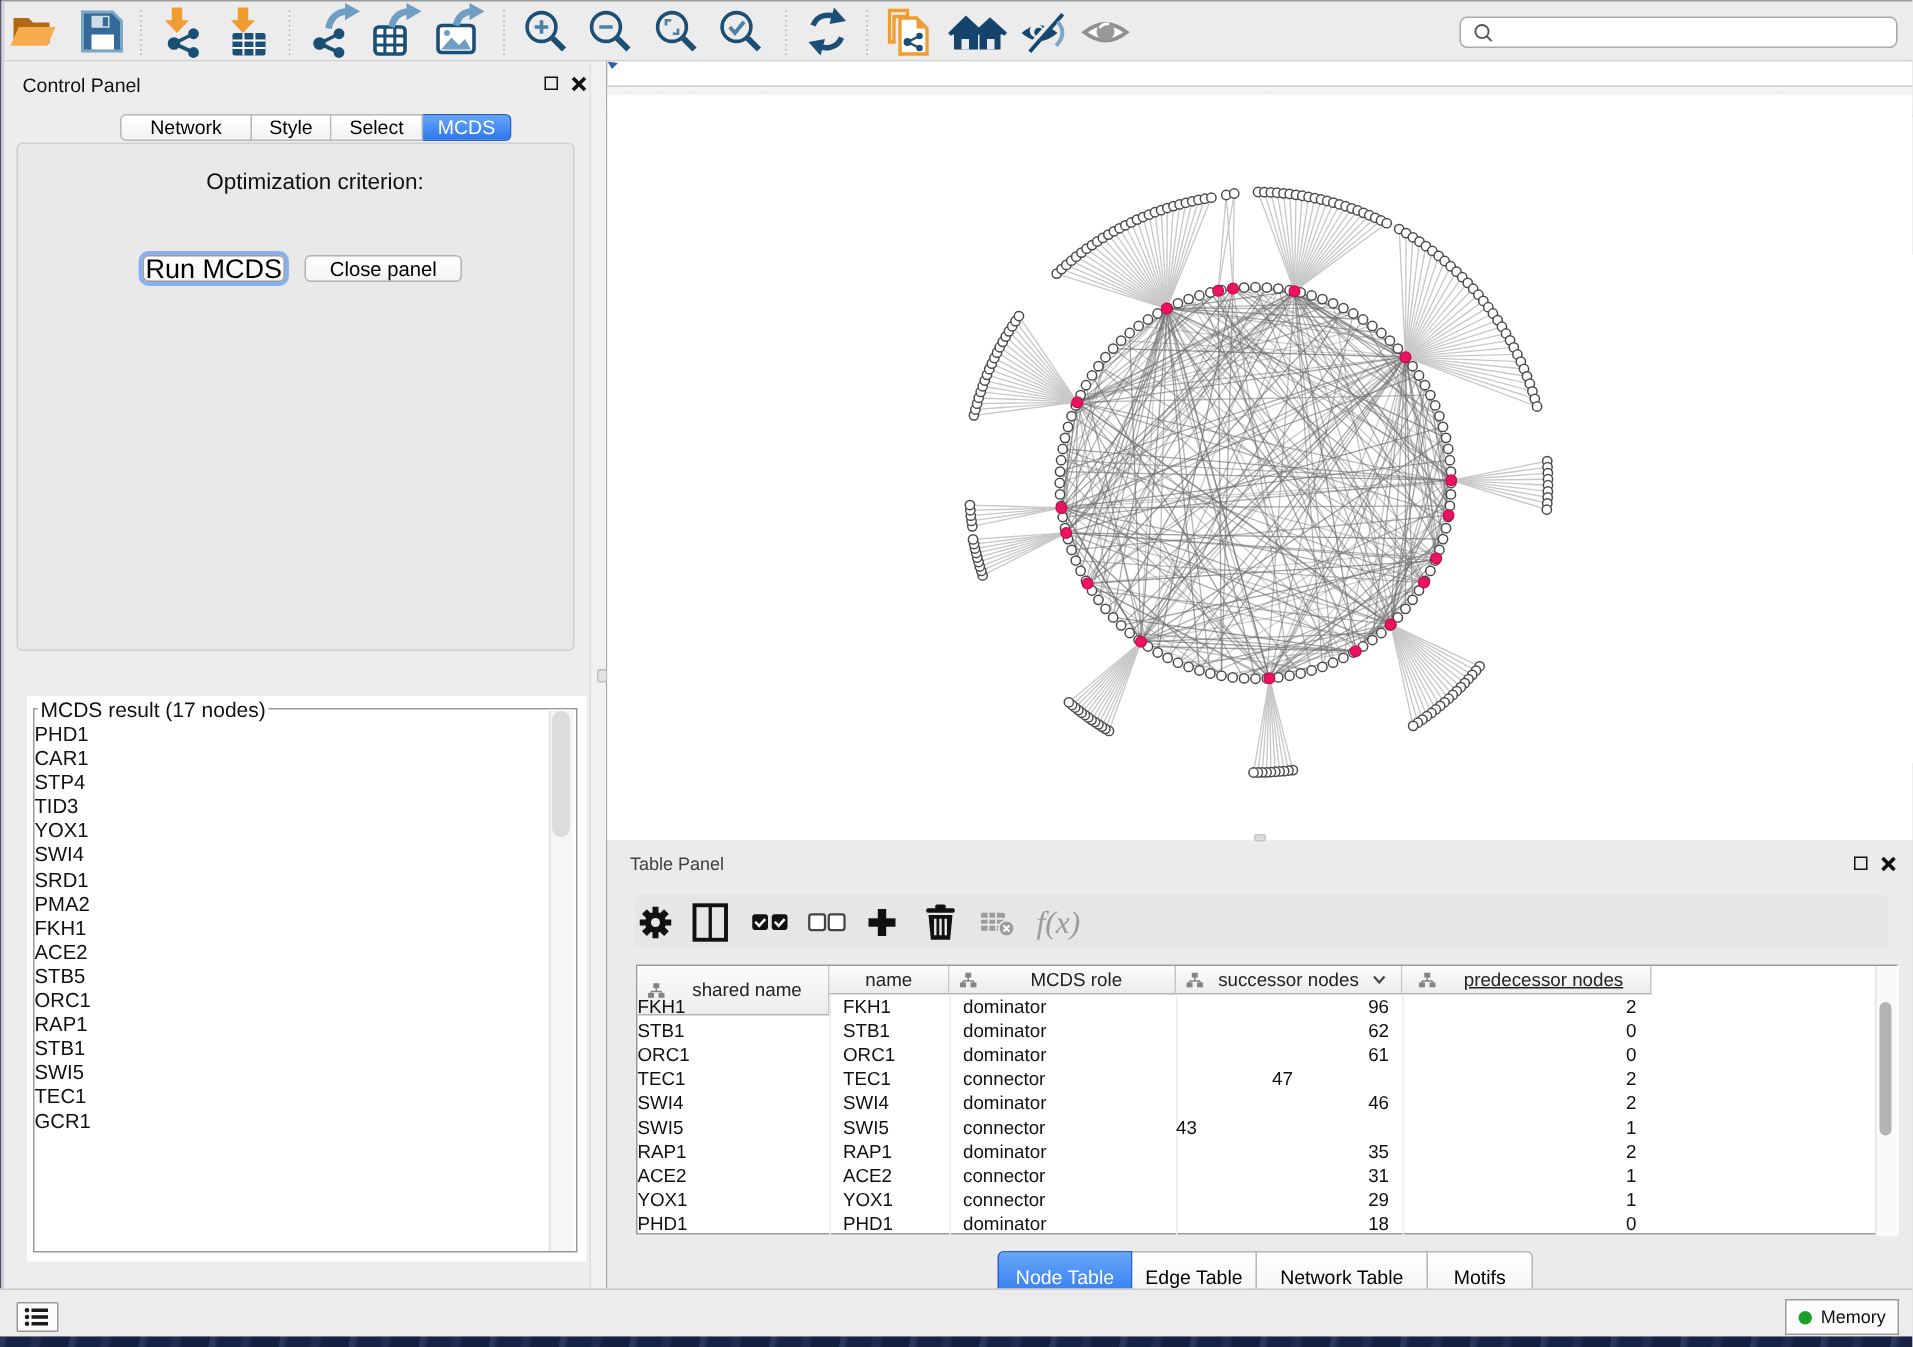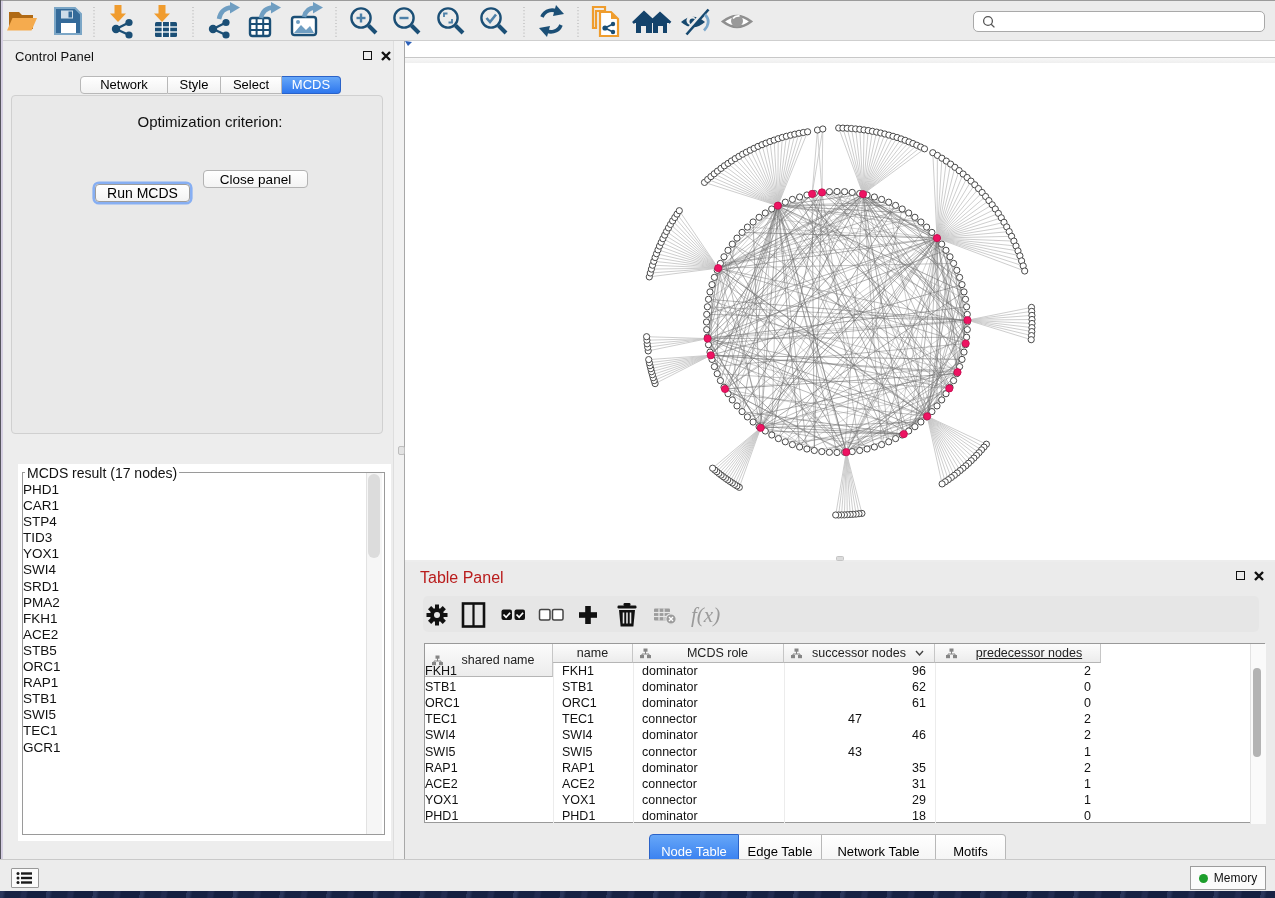--- a/index.html
+++ b/index.html
@@ -168,21 +168,21 @@
     <div style="width:88px;background:linear-gradient(#fff,#f2f2f2);border:1px solid #b8b8b8;border-radius:4px 0 0 4px;display:flex;align-items:center;justify-content:center;">Network</div>
     <div style="width:53px;background:linear-gradient(#fff,#f2f2f2);border:1px solid #b8b8b8;border-left:none;display:flex;align-items:center;justify-content:center;">Style</div>
     <div style="width:61px;background:linear-gradient(#fff,#f2f2f2);border:1px solid #b8b8b8;border-left:none;display:flex;align-items:center;justify-content:center;">Select</div>
     <div style="width:59px;background:linear-gradient(#66a7f8,#2e77ee);border:1px solid #2a62c8;border-left:none;border-radius:0 4px 4px 0;display:flex;align-items:center;justify-content:center;color:#fff;">MCDS</div>
   </div>
 
   <div class="abs" style="left:8px;top:54px;width:372px;height:339px;background:#e9e9e9;border:1px solid #d0d0d0;border-radius:4px;"></div>
   <div class="abs" style="left:12px;top:72px;width:390px;height:16px;text-align:center;font-size:15px;color:#111;">Optimization criterion:</div>
 
 
-  <div class="abs" style="left:92px;top:129px;width:95px;height:18px;background:linear-gradient(#fff,#f3f3f3);border:1px solid #9d9d9d;border-radius:4px;box-shadow:0 0 0 2.6px rgba(110,160,245,0.8);font-size:14px;display:flex;align-items:center;justify-content:center;margin-top:14px;">Run MCDS</div>
+  <div class="abs" style="left:92px;top:129px;width:95px;height:18px;background:linear-gradient(#fff,#f3f3f3);border:1px solid #9d9d9d;border-radius:4px;box-shadow:0 0 0 2.6px rgba(110,160,245,0.8);font-size:18px;display:flex;align-items:center;justify-content:center;">Run MCDS</div>
   <div class="abs" style="left:200px;top:129px;width:105px;height:18px;background:linear-gradient(#fff,#f3f3f3);border:1px solid #b3b3b3;border-radius:4px;font-size:13.5px;display:flex;align-items:center;justify-content:center;">Close panel</div>
 
   <div class="abs" style="left:15px;top:423px;width:373px;height:377px;background:#fff;"></div>
 
   <div class="abs" style="left:19px;top:431px;width:363px;height:363px;border:1px solid #9a9a9a;"></div>
   <div class="abs" style="left:22px;top:424px;background:#fff;padding:0 2px;font-size:14px;color:#111;">MCDS result (17 nodes)</div>
 
   <div class="abs" style="left:19px;top:441px;width:341px;font-size:13.5px;line-height:16.1px;color:#111;padding-left:1px;">PHD1<br>CAR1<br>STP4<br>TID3<br>YOX1<br>SWI4<br>SRD1<br>PMA2<br>FKH1<br>ACE2<br>STB5<br>ORC1<br>RAP1<br>STB1<br>SWI5<br>TEC1<br>GCR1</div>
 
   <div class="abs" style="left:363px;top:432px;width:16px;height:361px;background:#f6f6f6;border-left:1px solid #e2e2e2;"></div>
@@ -931,21 +931,21 @@
 <circle cx="302.6" cy="275.6" r="3.6"></circle>
 </g>
 </svg>
   </div>
 </div>
 
 <div class="abs" style="left:405px;top:560px;width:870px;height:2px;background:#ededed;"></div>
 <div class="abs" style="left:836px;top:556px;width:8px;height:5px;background:#dcdcdc;border:1px solid #c4c4c4;border-radius:1.5px;"></div>
 
 <div class="abs" id="tpanel" style="left:405px;top:562px;width:870px;height:297px;background:#ebebeb;">
-  <div class="abs" style="left:15px;top:7px;font-size:16px;color:#b91c1c;">Table Panel</div>
+  <div class="abs" style="left:15px;top:7px;font-size:12px;color:#404040;">Table Panel</div>
   <div class="abs" style="left:831px;top:9px;width:9px;height:9px;border:1.5px solid #111;"></div>
   <svg class="abs" style="left:848px;top:8px;" width="12" height="12" viewBox="0 0 12 12">
       <path d="M2 2 L10 10 M10 2 L2 10" stroke="#111" stroke-width="2.4"></path>
     </svg>
 
   <div class="abs" style="left:18px;top:34px;width:836px;height:36px;background:#e6e6e6;border-radius:5px;"></div>
 <svg class="abs" style="left:10px;top:37px;" width="340" height="32" viewBox="0 0 340 32">
 
 <g fill="#111">
 <circle cx="22" cy="16" r="7"></circle>
@@ -1081,21 +1081,21 @@
 <div style="position:absolute;left:359px;top:48.300000000000004px;width:142px;height:16.1px;line-height:16.1px;text-align:center;">47</div>
 <div style="position:absolute;left:510px;top:48.300000000000004px;width:156px;height:16.1px;line-height:16.1px;text-align:right;">2</div>
 <div style="position:absolute;left:0px;top:64.4px;height:16.1px;line-height:16.1px;">SWI4</div>
 <div style="position:absolute;left:137px;top:64.4px;height:16.1px;line-height:16.1px;">SWI4</div>
 <div style="position:absolute;left:217px;top:64.4px;height:16.1px;line-height:16.1px;">dominator</div>
 <div style="position:absolute;left:359px;top:64.4px;width:142px;height:16.1px;line-height:16.1px;text-align:right;">46</div>
 <div style="position:absolute;left:510px;top:64.4px;width:156px;height:16.1px;line-height:16.1px;text-align:right;">2</div>
 <div style="position:absolute;left:0px;top:80.5px;height:16.1px;line-height:16.1px;">SWI5</div>
 <div style="position:absolute;left:137px;top:80.5px;height:16.1px;line-height:16.1px;">SWI5</div>
 <div style="position:absolute;left:217px;top:80.5px;height:16.1px;line-height:16.1px;">connector</div>
-<div style="position:absolute;left:359px;top:80.5px;width:142px;height:16.1px;line-height:16.1px;text-align:center;">43</div>
+<div style="position:absolute;left:359px;top:80.5px;width:142px;height:16.1px;line-height:16.1px;text-align:left;">43</div>
 <div style="position:absolute;left:510px;top:80.5px;width:156px;height:16.1px;line-height:16.1px;text-align:right;">1</div>
 <div style="position:absolute;left:0px;top:96.6px;height:16.1px;line-height:16.1px;">RAP1</div>
 <div style="position:absolute;left:137px;top:96.6px;height:16.1px;line-height:16.1px;">RAP1</div>
 <div style="position:absolute;left:217px;top:96.6px;height:16.1px;line-height:16.1px;">dominator</div>
 <div style="position:absolute;left:359px;top:96.6px;width:142px;height:16.1px;line-height:16.1px;text-align:right;">35</div>
 <div style="position:absolute;left:510px;top:96.6px;width:156px;height:16.1px;line-height:16.1px;text-align:right;">2</div>
 <div style="position:absolute;left:0px;top:112.69999999999999px;height:16.1px;line-height:16.1px;">ACE2</div>
 <div style="position:absolute;left:137px;top:112.69999999999999px;height:16.1px;line-height:16.1px;">ACE2</div>
 <div style="position:absolute;left:217px;top:112.69999999999999px;height:16.1px;line-height:16.1px;">connector</div>
 <div style="position:absolute;left:359px;top:112.69999999999999px;width:142px;height:16.1px;line-height:16.1px;text-align:right;">31</div>
@@ -1108,21 +1108,21 @@
 <div style="position:absolute;left:0px;top:144.89999999999998px;height:16.1px;line-height:16.1px;">PHD1</div>
 <div style="position:absolute;left:137px;top:144.89999999999998px;height:16.1px;line-height:16.1px;">PHD1</div>
 <div style="position:absolute;left:217px;top:144.89999999999998px;height:16.1px;line-height:16.1px;">dominator</div>
 <div style="position:absolute;left:359px;top:144.89999999999998px;width:142px;height:16.1px;line-height:16.1px;text-align:right;">18</div>
 <div style="position:absolute;left:510px;top:144.89999999999998px;width:156px;height:16.1px;line-height:16.1px;text-align:right;">0</div>
 </div>
 <div style="position:absolute;left:825px;top:0;width:16px;height:180px;background:#fafafa;border-left:1px solid #e3e3e3;"></div>
 <div style="position:absolute;left:828px;top:24px;width:8px;height:89px;background:#b3b3b3;border-radius:4px;"></div>
   </div>
 
-  <div class="abs" style="left:244px;top:272px;height:34px;display:flex;font-size:13px;">
+  <div class="abs" style="left:260px;top:272px;height:34px;display:flex;font-size:13px;">
     <div style="width:90px;background:linear-gradient(#66a7f8,#2e77ee);border:1px solid #2a62c8;border-radius:4px 0 0 4px;display:flex;align-items:center;justify-content:center;color:#fff;">Node Table</div>
     <div style="width:83px;background:linear-gradient(#fff,#f2f2f2);border:1px solid #b8b8b8;border-left:none;display:flex;align-items:center;justify-content:center;">Edge Table</div>
     <div style="width:114px;background:linear-gradient(#fff,#f2f2f2);border:1px solid #b8b8b8;border-left:none;display:flex;align-items:center;justify-content:center;">Network Table</div>
     <div style="width:70px;background:linear-gradient(#fff,#f2f2f2);border:1px solid #b8b8b8;border-left:none;border-radius:0 4px 4px 0;display:flex;align-items:center;justify-content:center;">Motifs</div>
   </div>
 </div>
 
 <div class="abs" style="left:0;top:859px;width:1275px;height:32px;background:#ececec;border-top:1px solid #c9c9c9;">
   <div class="abs" style="left:11px;top:8px;width:28px;height:20px;background:#fbfbfb;border:1px solid #999;border-radius:1px;">
     <svg width="26" height="18" viewBox="0 0 26 18">

